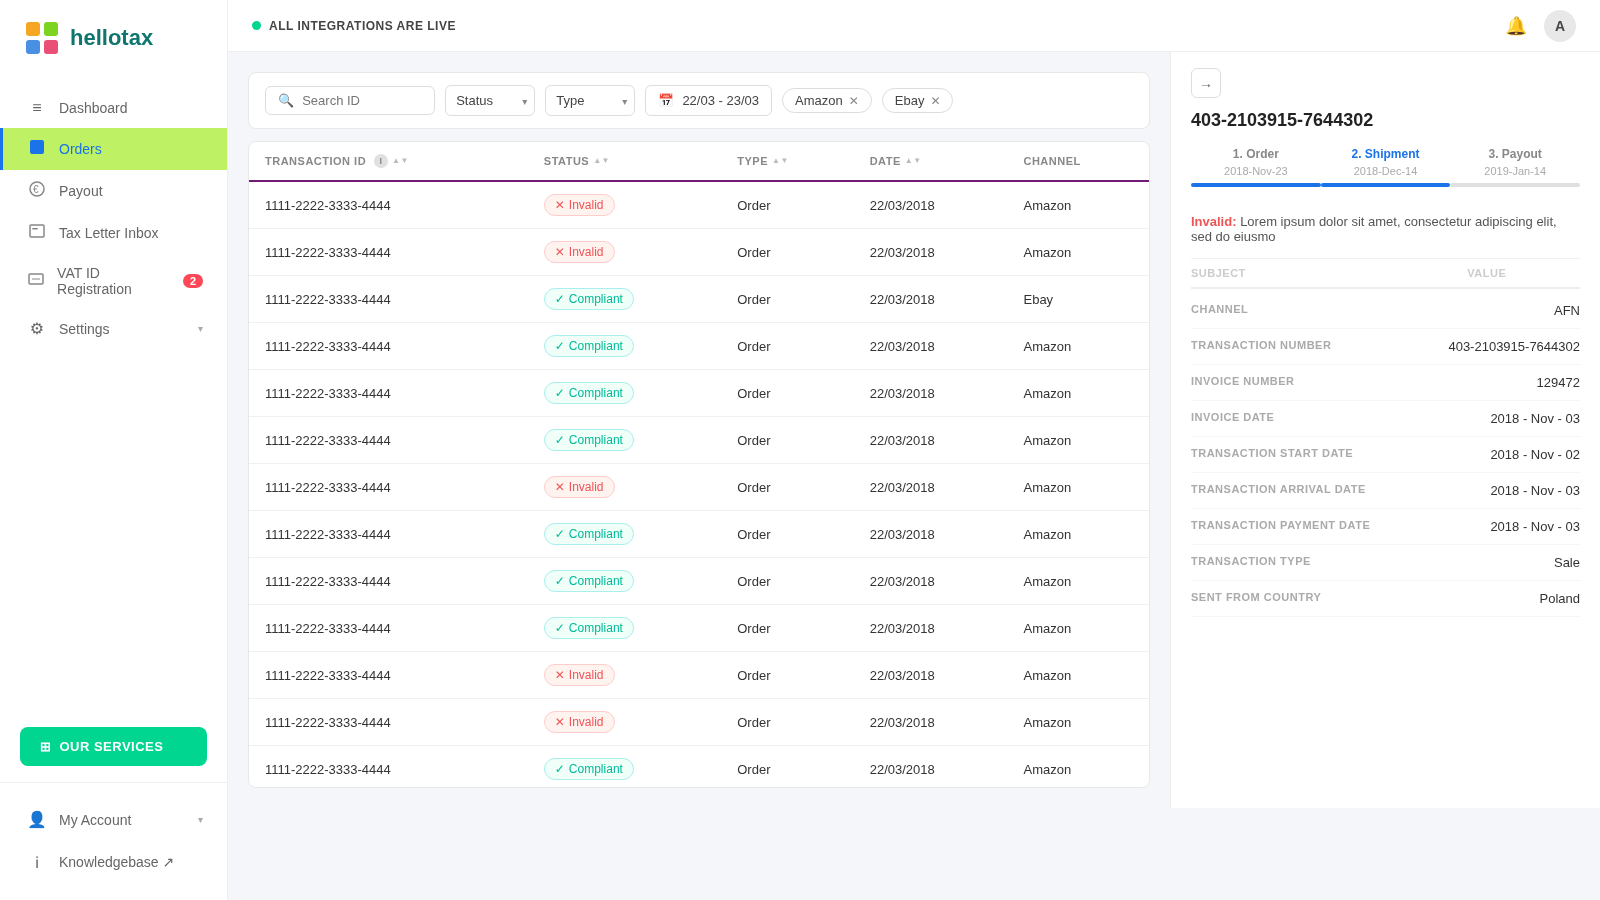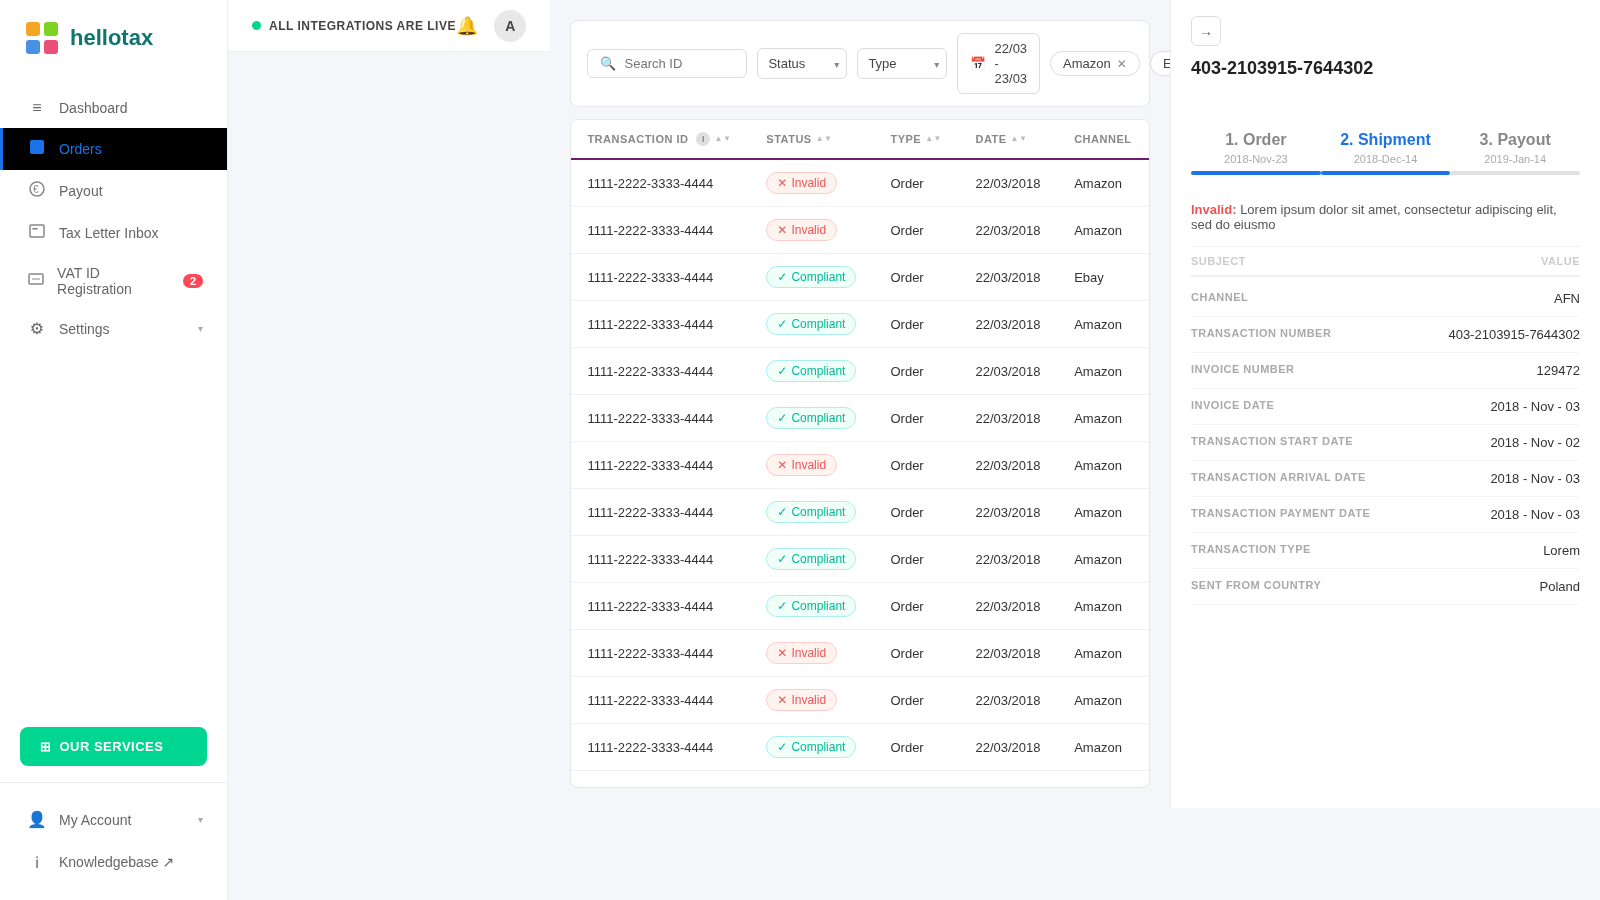--- a/index.html
+++ b/index.html
@@ -41,21 +41,21 @@
       padding: 11px 24px;
       cursor: pointer;
       color: #666;
       font-size: 14px;
       font-weight: 500;
       border-left: 3px solid transparent;
     }
     .nav-item.active {
       color: #1a73e8;
       border-left: 3px solid #1a73e8;
-      background: #000000;
+      background: #bef264;
     }
     .nav-icon { font-size: 16px; width: 20px; text-align: center; }
     .badge {
       background: #ff4757;
       color: #fff;
       border-radius: 10px;
       padding: 1px 7px;
       font-size: 11px;
       font-weight: 700;
       margin-left: 4px;
@@ -77,21 +77,21 @@
     }
     .sidebar-bottom {
       padding: 16px 0;
       border-top: 1px solid #eee;
     }
 
     
     .main {
       flex: 1;
       display: flex;
-      flex-direction: row;
+      flex-direction: column;
       min-width: 0;
       height: 808px;
       overflow: hidden;
     }
     .topbar {
       background: #fff;
       border-bottom: 1px solid #eee;
       padding: 0 24px;
       height: 52px;
       display: flex;
@@ -350,25 +350,24 @@
       display: flex;
       gap: 0;
       margin-bottom: 0;
     }
     .step-item {
       flex: 1;
       text-align: center;
       cursor: pointer;
     }
     .step-label {
-      font-size: 16px;
+      font-size: 12px;
       font-weight: 600;
       color: #888;
       margin-bottom: 4px;
-      margin-top: 36px;
     }
     .step-label.active { color: #1a73e8; }
     .step-date {
       font-size: 11px;
       color: #aaa;
       margin-bottom: 6px;
     }
     .step-bar {
       height: 4px;
       background: #e0e0e0;
@@ -427,21 +426,21 @@
       text-transform: uppercase;
       letter-spacing: 0.5px;
     }
     .detail-header-value {
       flex: 1;
       font-size: 11px;
       font-weight: 700;
       color: #ccc;
       text-transform: uppercase;
       letter-spacing: 0.5px;
-      text-align: right;
+      text-align: center;
     }
   </style>
 </head>
 <body>
 
 <div class="sidebar">
   <div class="logo-area">
 
     <svg class="logo-icon" viewBox="0 0 36 36">
       <rect x="2" y="2" width="14" height="14" rx="3" fill="#f5a623"></rect>
@@ -813,21 +812,21 @@
             <div class="detail-row">
       <span class="detail-subject">TRANSACTION ARRIVAL DATE</span>
       <span class="detail-value">2018 - Nov - 03</span>
     </div>
             <div class="detail-row">
       <span class="detail-subject">TRANSACTION PAYMENT DATE</span>
       <span class="detail-value">2018 - Nov - 03</span>
     </div>
             <div class="detail-row">
       <span class="detail-subject">TRANSACTION TYPE</span>
-      <span class="detail-value">Lorem</span>
+      <span class="detail-value">Sale</span>
     </div>
             <div class="detail-row">
       <span class="detail-subject">SENT FROM COUNTRY</span>
       <span class="detail-value">Poland</span>
     </div>
           </div>
       </div>
     </div>
   </div>
 </div>

